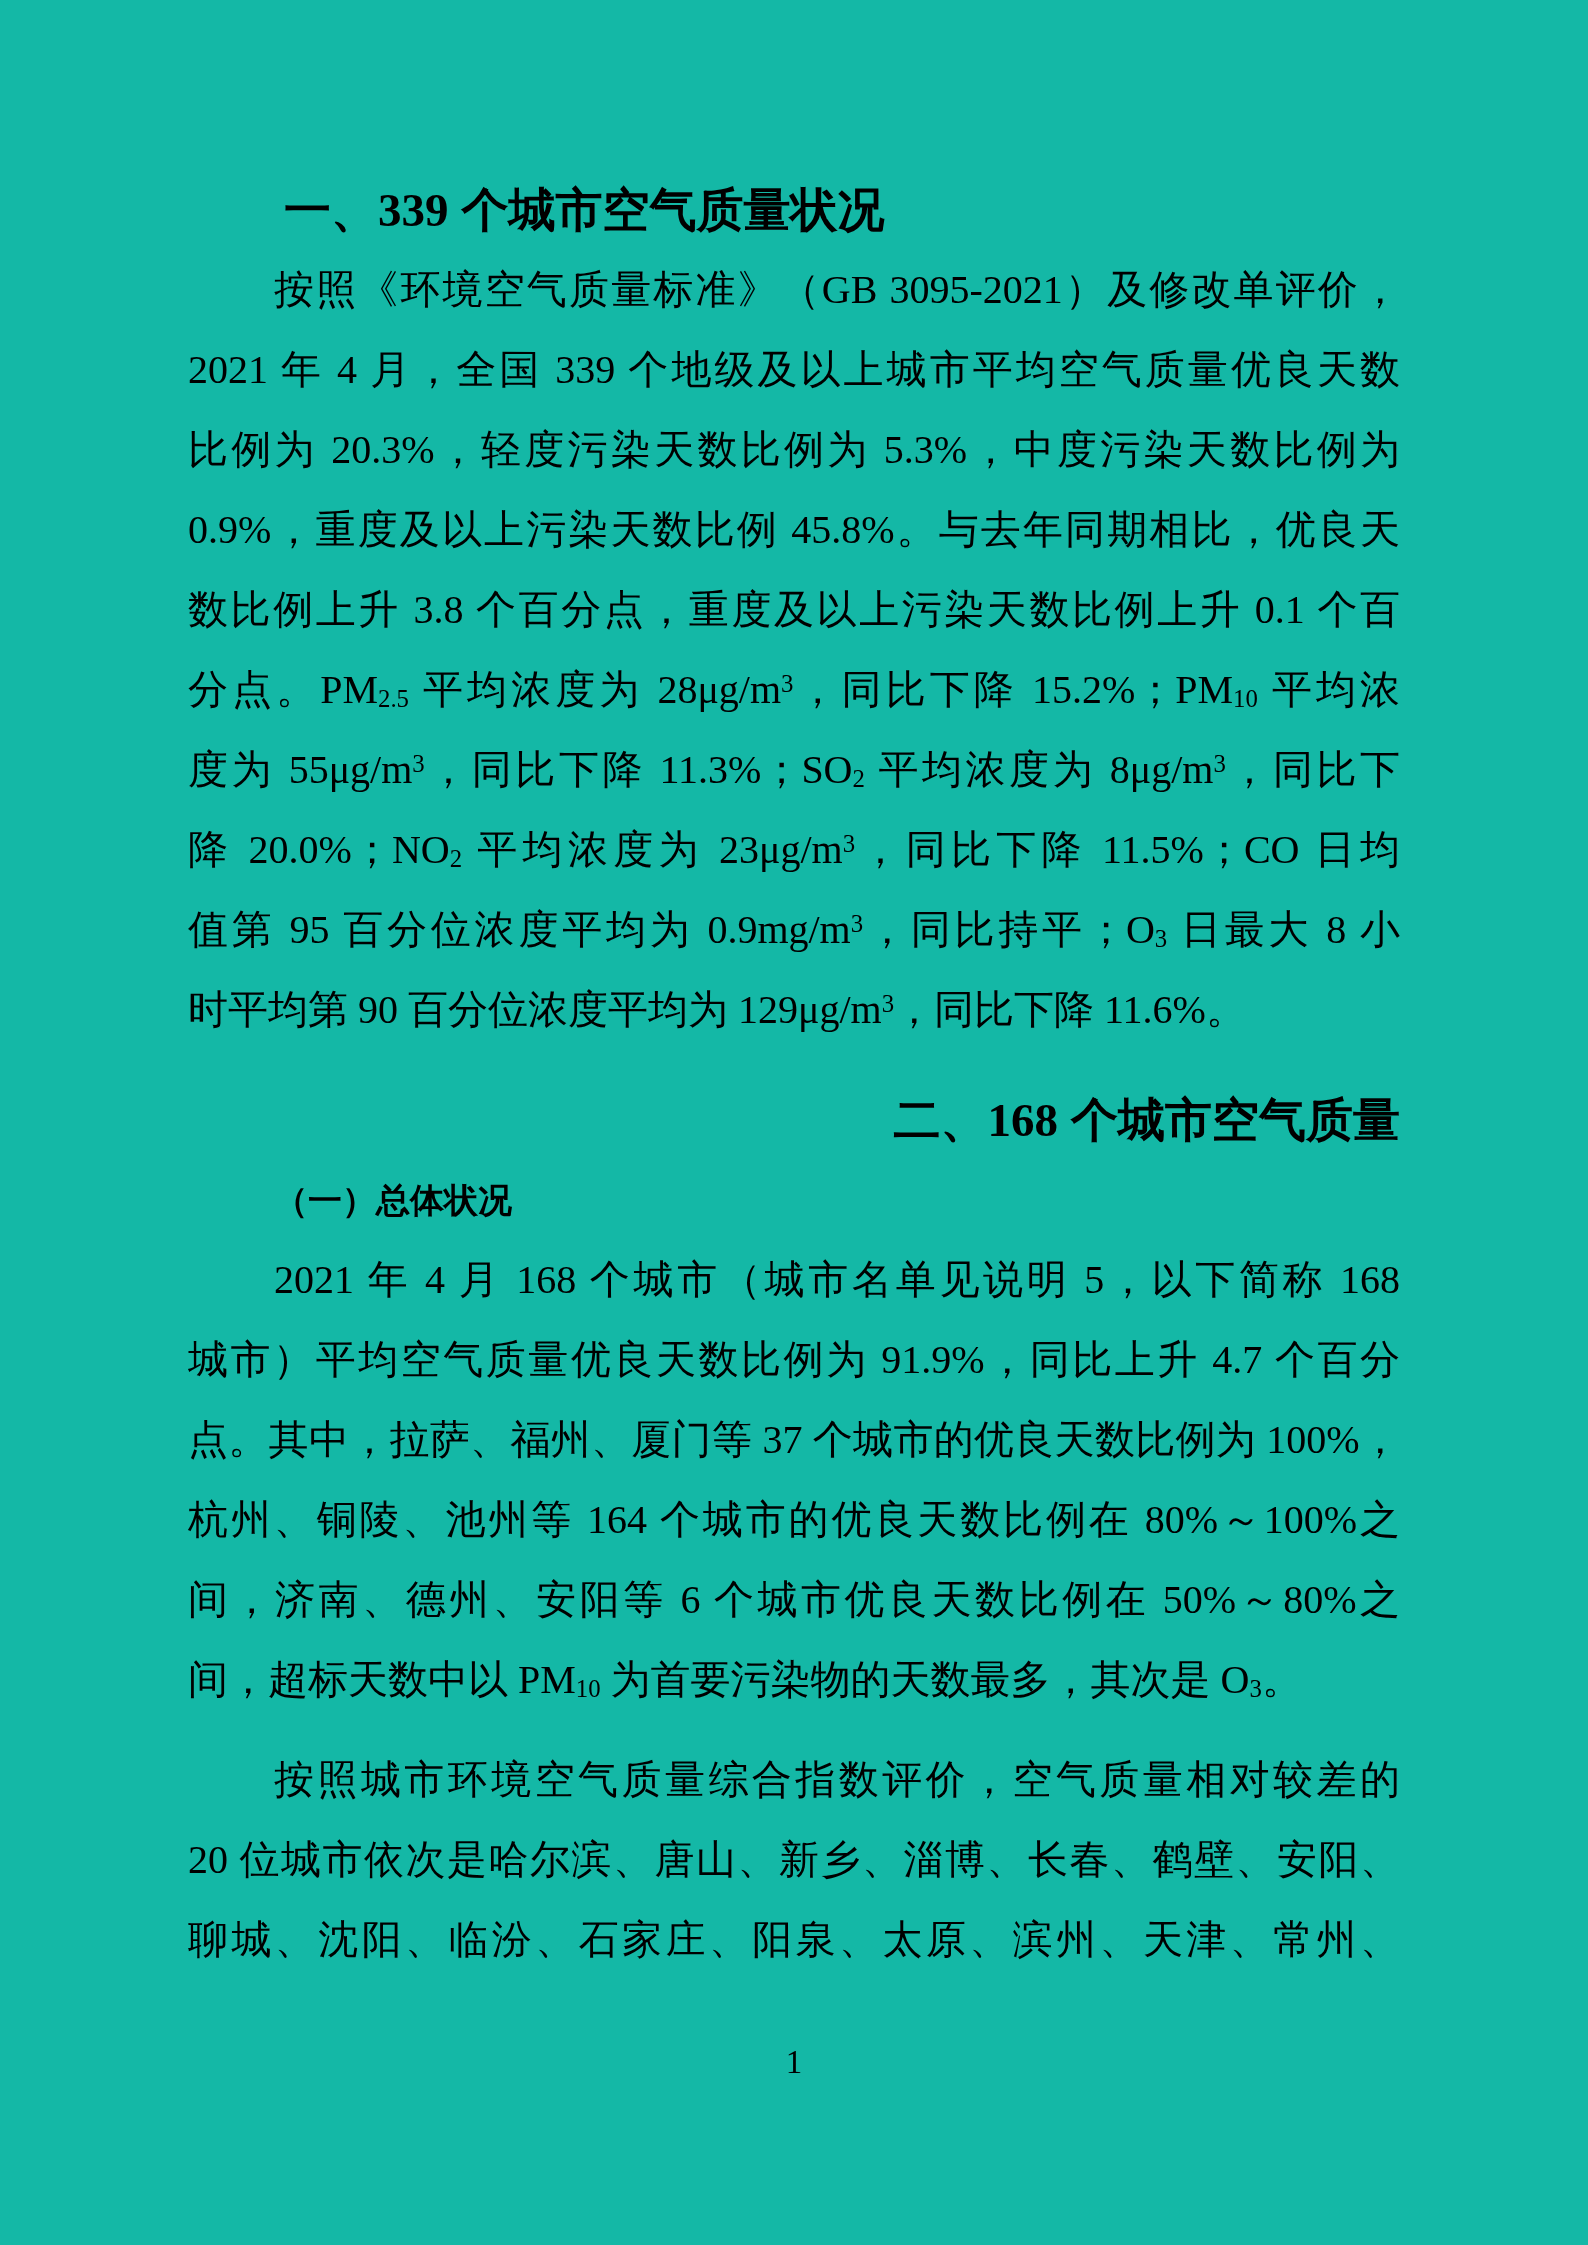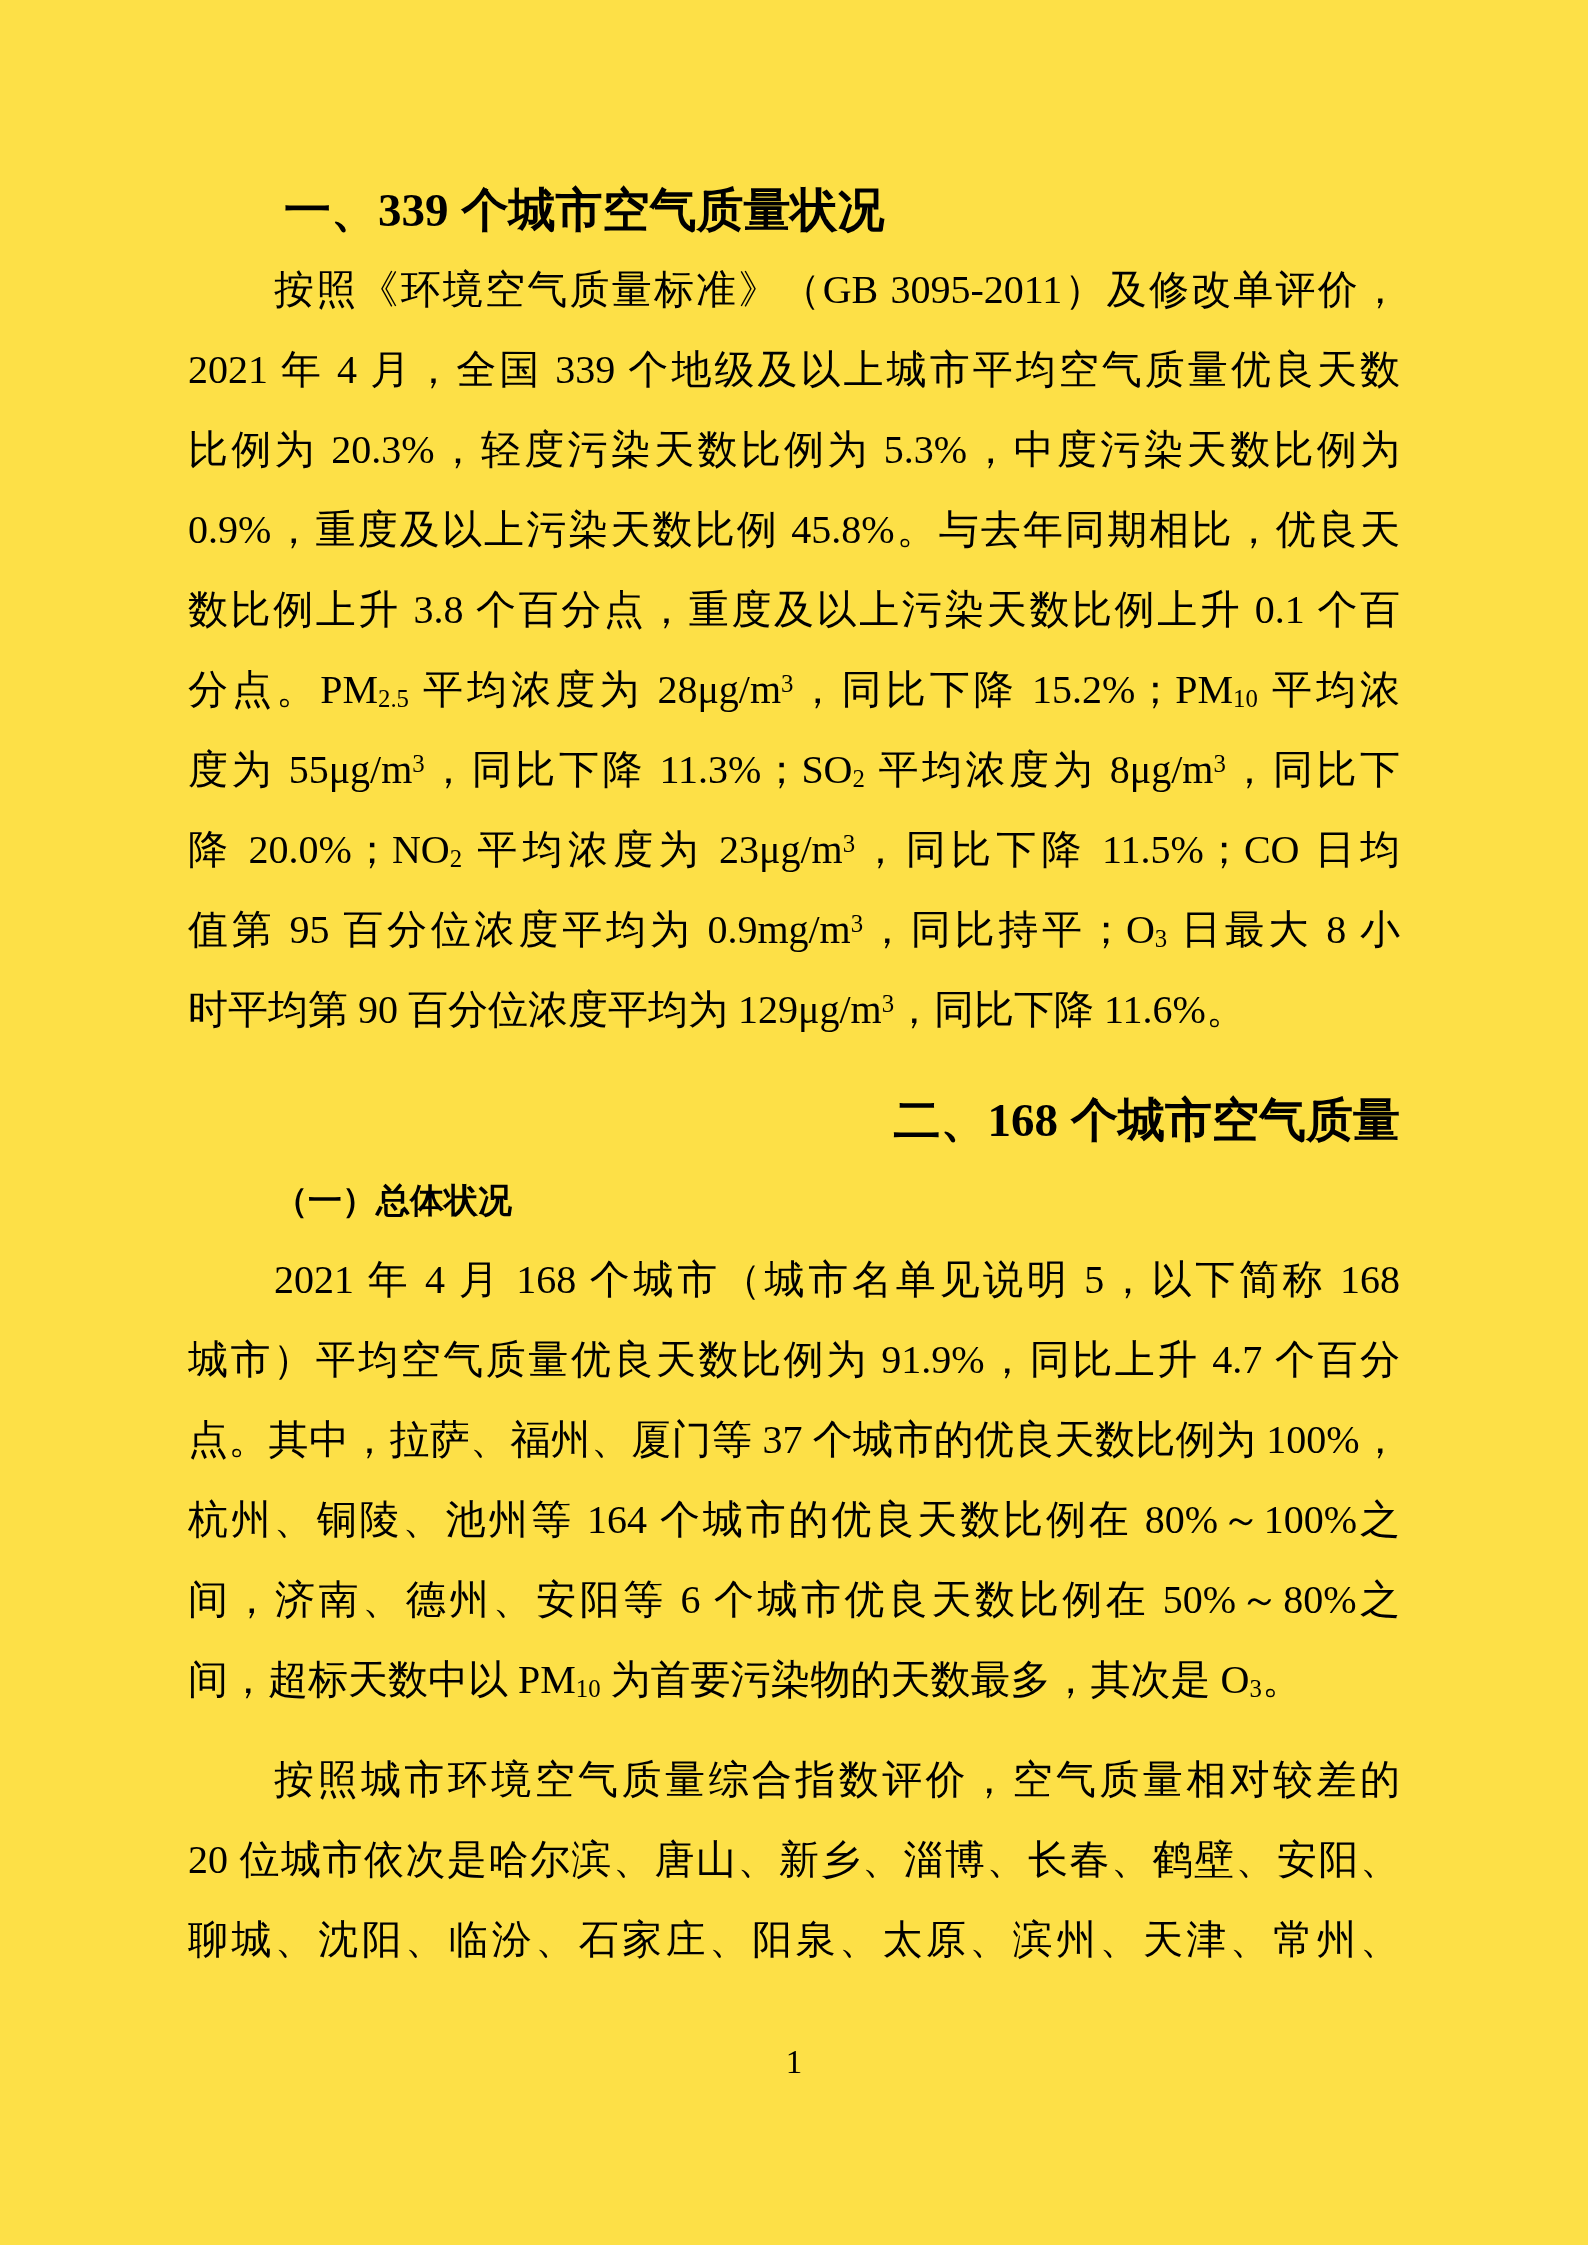--- a/index.html
+++ b/index.html
@@ -1,20 +1,20 @@
 <!DOCTYPE html>
 <html lang="zh"><head>
 <meta charset="utf-8">
 <style>
   html, body { margin: 0; padding: 0; background: #ffffff; }
   .page {
     position: relative;
     width: 1588px;
     height: 2245px;
-    background: #fde047;
+    background: #14b8a6;
     color: #000000;
     box-sizing: border-box;
     padding: 170px 188px 0 188px;
     overflow: hidden;
     font-family: "Liberation Serif", "DejaVu Serif", serif;
   }
   .h1 {
     margin: 0;
     font-family: "Liberation Sans", "DejaVu Sans", sans-serif;
     font-weight: bold;
@@ -75,21 +75,21 @@
   }
 </style>
 </head>
 <body>
 
 <div class="page">
 
   <h1 class="h1">一、<span class="latin">339</span> 个城市空气质量状况</h1>
 
   <div class="para">
-    <div class="line justify indent">按照《环境空气质量标准》（GB 3095-2011）及修改单评价，</div>
+    <div class="line justify indent">按照《环境空气质量标准》（GB 3095-2021）及修改单评价，</div>
     <div class="line justify">2021 年 4 月，全国 339 个地级及以上城市平均空气质量优良天数</div>
     <div class="line justify">比例为 20.3%，轻度污染天数比例为 5.3%，中度污染天数比例为</div>
     <div class="line justify">0.9%，重度及以上污染天数比例 45.8%。与去年同期相比，优良天</div>
     <div class="line justify">数比例上升 3.8 个百分点，重度及以上污染天数比例上升 0.1 个百</div>
     <div class="line justify">分点。PM<sub>2.5</sub> 平均浓度为 28μg/m<sup>3</sup>，同比下降 15.2%；PM<sub>10</sub> 平均浓</div>
     <div class="line justify">度为 55μg/m<sup>3</sup>，同比下降 11.3%；SO<sub>2</sub> 平均浓度为 8μg/m<sup>3</sup>，同比下</div>
     <div class="line justify">降 20.0%；NO<sub>2</sub> 平均浓度为 23μg/m<sup>3</sup>，同比下降 11.5%；CO 日均</div>
     <div class="line justify">值第 95 百分位浓度平均为 0.9mg/m<sup>3</sup>，同比持平；O<sub>3</sub> 日最大 8 小</div>
     <div class="line">时平均第 90 百分位浓度平均为 129μg/m<sup>3</sup>，同比下降 11.6%。</div>
   </div>

